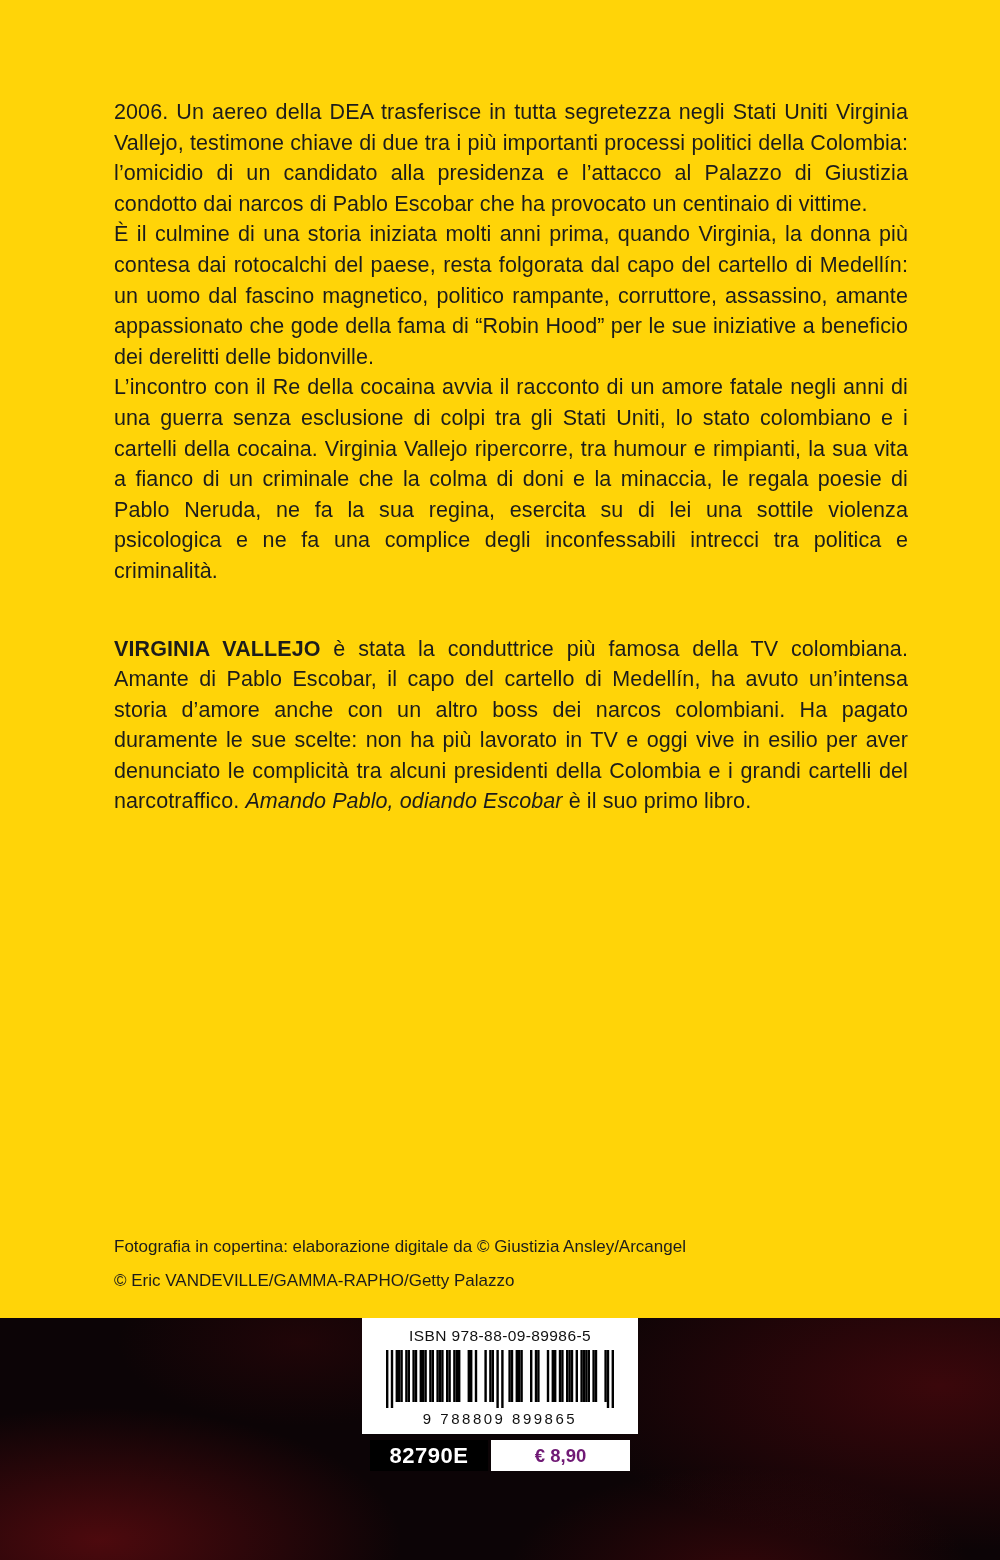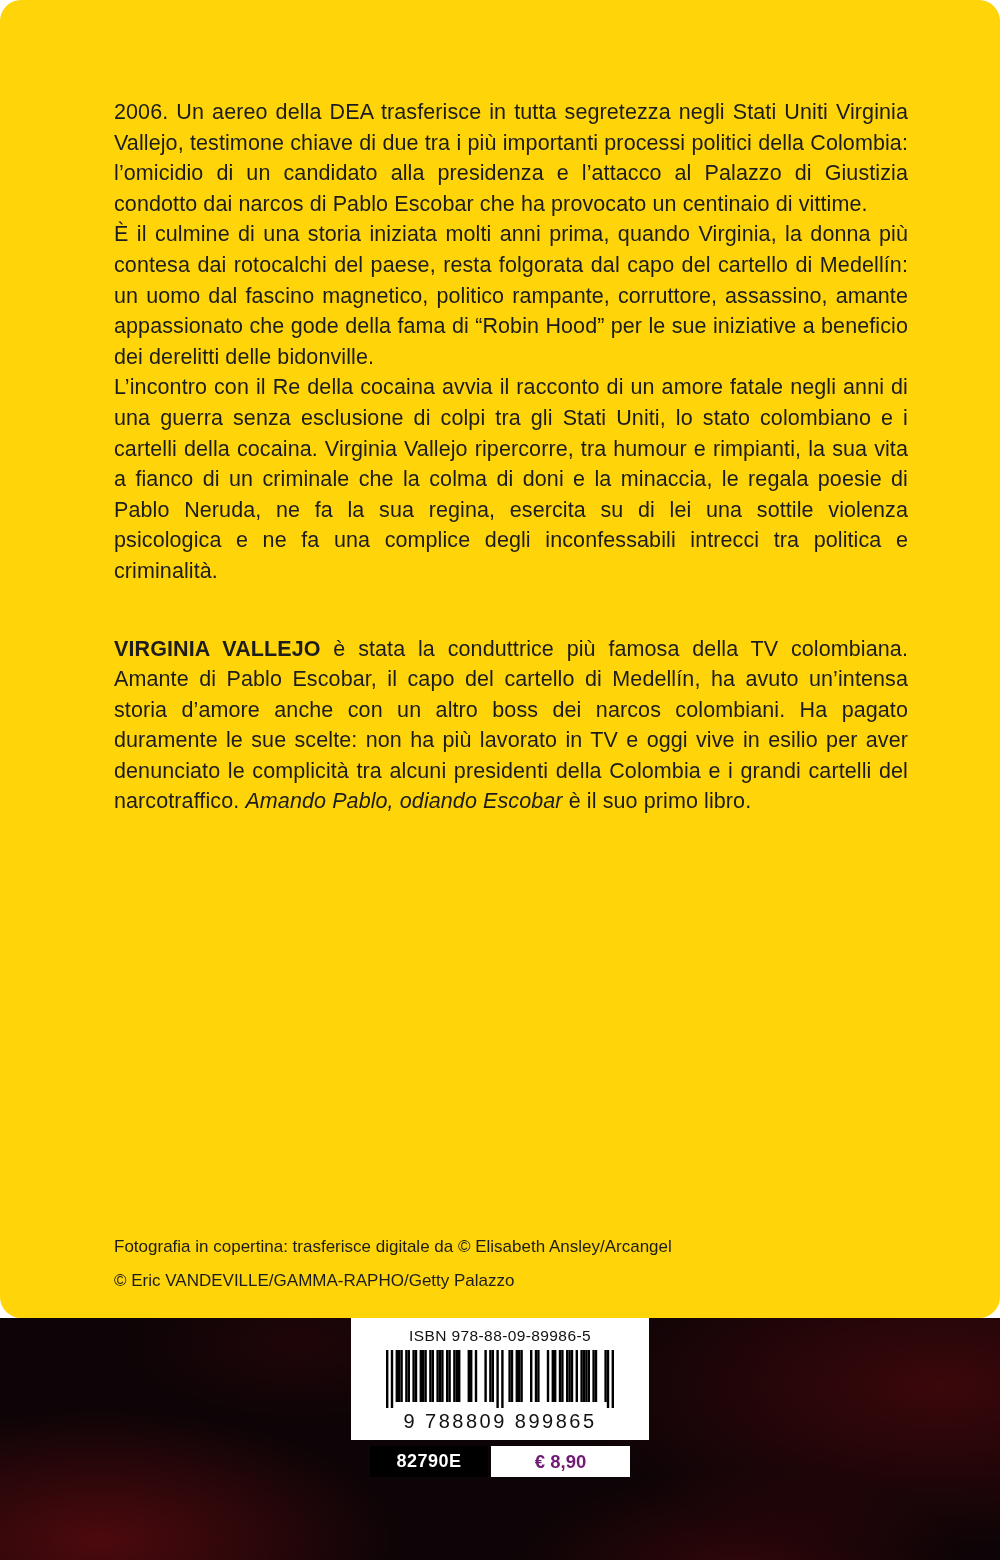--- a/index.html
+++ b/index.html
@@ -11,21 +11,20 @@
   }
   .page { width:1000px; height:1560px; display:flex; flex-direction:column; overflow:hidden; }
 
   
   .cover {
     height:1318px; flex:0 0 1318px;
     background:var(--cover-yellow,#ffd408);
     padding:97px 92px 26px 114px;
     display:flex; flex-direction:column;
     color:#1c1c1c;
-    border-radius:21px;
   }
   .synopsis p {
     font-size:21.5px; line-height:30.6px;
     text-align:justify; letter-spacing:.1px;
   }
   .bio {
     margin-top:47px;
     font-size:21.5px; line-height:30.6px;
     text-align:justify; letter-spacing:.1px;
   }
@@ -40,30 +39,30 @@
     flex:1 1 auto; position:relative;
     display:flex; flex-direction:column; align-items:center;
     background:
       radial-gradient(ellipse 430px 190px at 10% 92%, rgba(130,14,20,.55), transparent 70%),
       radial-gradient(ellipse 520px 230px at 94% 28%, rgba(105,10,16,.50), transparent 72%),
       radial-gradient(ellipse 330px 150px at 74% 105%, rgba(80,8,12,.55), transparent 70%),
       radial-gradient(ellipse 260px 120px at 30% 10%, rgba(70,8,12,.35), transparent 70%),
       var(--strip-dark,#0c0406);
   }
   .barcode-panel {
-    width:298px; background:#ffffff;
+    width:276px; background:#ffffff;
     padding:9px 12px 7px; text-align:center;
   }
   .isbn-label { font-size:15.5px; letter-spacing:.4px; color:#111; white-space:nowrap; }
   .bars { display:block; width:228px; height:58px; margin:5px auto 2px; fill:#000; }
-  .barcode-digits { font-size:20px; letter-spacing:2.5px; color:#111; white-space:nowrap; }
+  .barcode-digits { font-size:15px; letter-spacing:2.5px; color:#111; white-space:nowrap; }
   .price-row { width:260px; display:flex; gap:3px; margin-top:6px; height:31px; }
   .code-box {
     width:118px; background:#000; color:#fff;
-    font-weight:bold; font-size:18px; letter-spacing:.5px;
+    font-weight:bold; font-size:22px; letter-spacing:.5px;
     display:flex; align-items:center; justify-content:center;
   }
   .price-box {
     flex:1; background:#fff; color:#701a75;
     font-weight:bold; font-size:18.5px;
     display:flex; align-items:center; justify-content:center;
   }
 </style>
 </head>
 <body>
@@ -73,21 +72,21 @@
   <div class="cover">
     <div class="synopsis">
       <p>2006. Un aereo della DEA trasferisce in tutta segretezza negli Stati Uniti Virginia Vallejo, testimone chiave di due tra i più importanti processi politici della Colombia: l’omicidio di un candidato alla presidenza e l’attacco al Palazzo di Giustizia condotto dai narcos di Pablo Escobar che ha provocato un centinaio di vittime.</p>
       <p>È il culmine di una storia iniziata molti anni prima, quando Virginia, la donna più contesa dai rotocalchi del paese, resta folgorata dal capo del cartello di Medellín: un uomo dal fascino magnetico, politico rampante, corruttore, assassino, amante appassionato che gode della fama di “Robin Hood” per le sue iniziative a beneficio dei derelitti delle bidonville.</p>
       <p>L’incontro con il Re della cocaina avvia il racconto di un amore fatale negli anni di una guerra senza esclusione di colpi tra gli Stati Uniti, lo stato colombiano e i cartelli della cocaina. Virginia Vallejo ripercorre, tra humour e rimpianti, la sua vita a fianco di un criminale che la colma di doni e la minaccia, le regala poesie di Pablo Neruda, ne fa la sua regina, esercita su di lei una sottile violenza psicologica e ne fa una complice degli inconfessabili intrecci tra politica e criminalità.</p>
     </div>
 
     <p class="bio"><span class="author">VIRGINIA VALLEJO</span><span> è stata la conduttrice più famosa della TV colombiana. Amante di Pablo Escobar, il capo del cartello di Medellín, ha avuto un’intensa storia d’amore anche con un altro boss dei narcos colombiani. Ha pagato duramente le sue scelte: non ha più lavorato in TV e oggi vive in esilio per aver denunciato le complicità tra alcuni presidenti della Colombia e i grandi cartelli del narcotraffico. </span><span class="book-title">Amando Pablo, odiando Escobar</span><span> è il suo primo libro.</span></p>
 
     <div class="credits">
-      <p>Fotografia in copertina: trasferisce digitale da © Elisabeth Ansley/Arcangel</p>
+      <p>Fotografia in copertina: elaborazione digitale da © Giustizia Ansley/Arcangel</p>
       <p>© Eric VANDEVILLE/GAMMA-RAPHO/Getty Palazzo</p>
     </div>
   </div>
 
   <div class="strip">
     <div class="barcode-panel">
       <div class="isbn-label">ISBN 978-88-09-89986-5</div>
       <svg id="barcode-svg" class="bars" xmlns="http://www.w3.org/2000/svg" preserveAspectRatio="none" viewBox="0 0 228 58">
           <rect x="0.0" y="0" width="2.4" height="58"></rect>
           <rect x="4.8" y="0" width="2.4" height="58"></rect>

